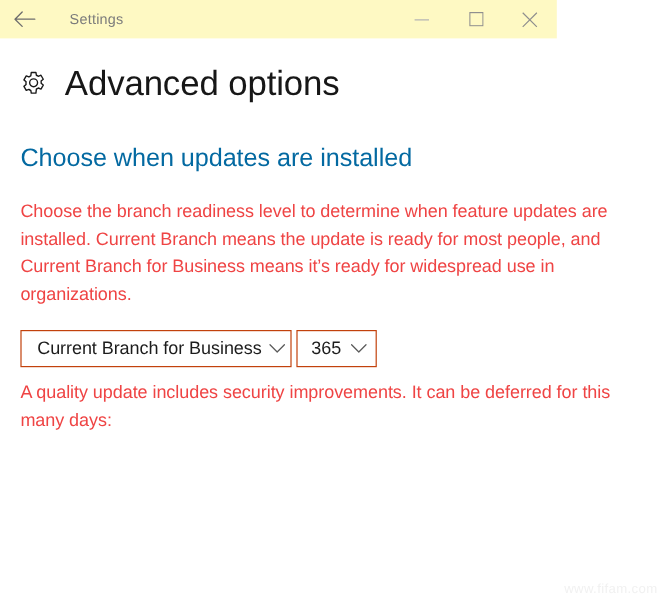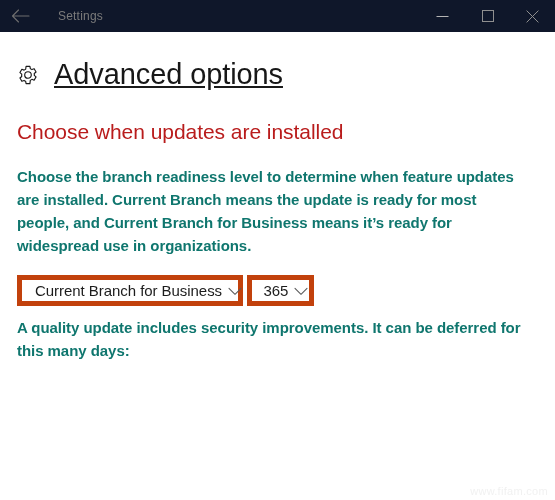--- a/index.html
+++ b/index.html
@@ -12,22 +12,22 @@
     background: #ffffff;
     font-family: "Liberation Sans", sans-serif;
     color: #1a1a1a;
     overflow: hidden;
     position: relative;
   }
 
   
   .titlebar {
     height: 32px;
-    width: 555px;
-    background: #0f172a;
+    width: 464px;
+    background: #fef9c3;
     display: flex;
     align-items: center;
     position: relative;
     flex: none;
   }
   .back-button {
     width: 40px;
     height: 32px;
     display: flex;
     align-items: center;
@@ -61,24 +61,23 @@
 
   
   .content {
     padding: 0 17px;
     box-sizing: border-box;
     width: 555px;
   }
 
   .page-title-row {
     display: flex;
-    align-items: center;
+    align-items: flex-start;
     margin-top: 24px;
     height: 36px;
-    text-decoration: underline;
   }
   .gear-icon {
     width: 22px;
     height: 22px;
     flex: none;
     display: block;
     margin-right: 15px;
     margin-top: 2px;
   }
   .page-title {
@@ -86,41 +85,41 @@
     font-weight: 400;
     color: #171717;
     line-height: 1;
     letter-spacing: -0.1px;
     white-space: nowrap;
   }
 
   .section-heading {
     font-size: 21px;
     font-weight: 400;
-    color: #b91c1c;
+    color: #0369a1;
     margin-top: 27px;
     letter-spacing: -0.05px;
     line-height: 1.2;
   }
 
   .body-text {
     font-size: 15px;
-    font-weight: 700;
-    color: #0f766e;
+    font-weight: 400;
+    color: #ef4444;
     line-height: 1.53;
     letter-spacing: -0.05px;
     max-width: 500px;
   }
   .body-text.first  { margin-top: 22px; }
   .body-text.second { margin-top: 21px; max-width: 480px; }
   .body-text.third  { margin-top: 11px; max-width: 510px; }
 
   
   .combo {
-    border: 5px solid #c2410c;
+    border: 1px solid #c2410c;
     background: #ffffff;
     height: 31px;
     box-sizing: border-box;
     display: inline-flex;
     align-items: center;
     justify-content: space-between;
     padding: 0 9px 0 13px;
     font-size: 15px;
     color: #1c1c1c;
     letter-spacing: -0.05px;

